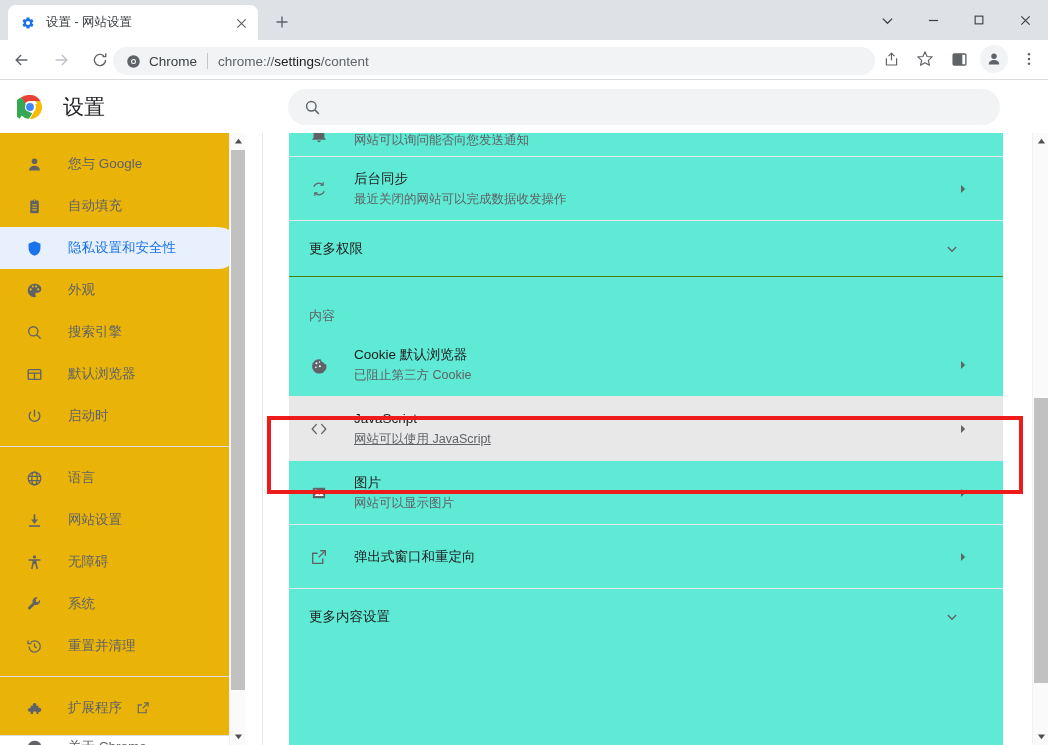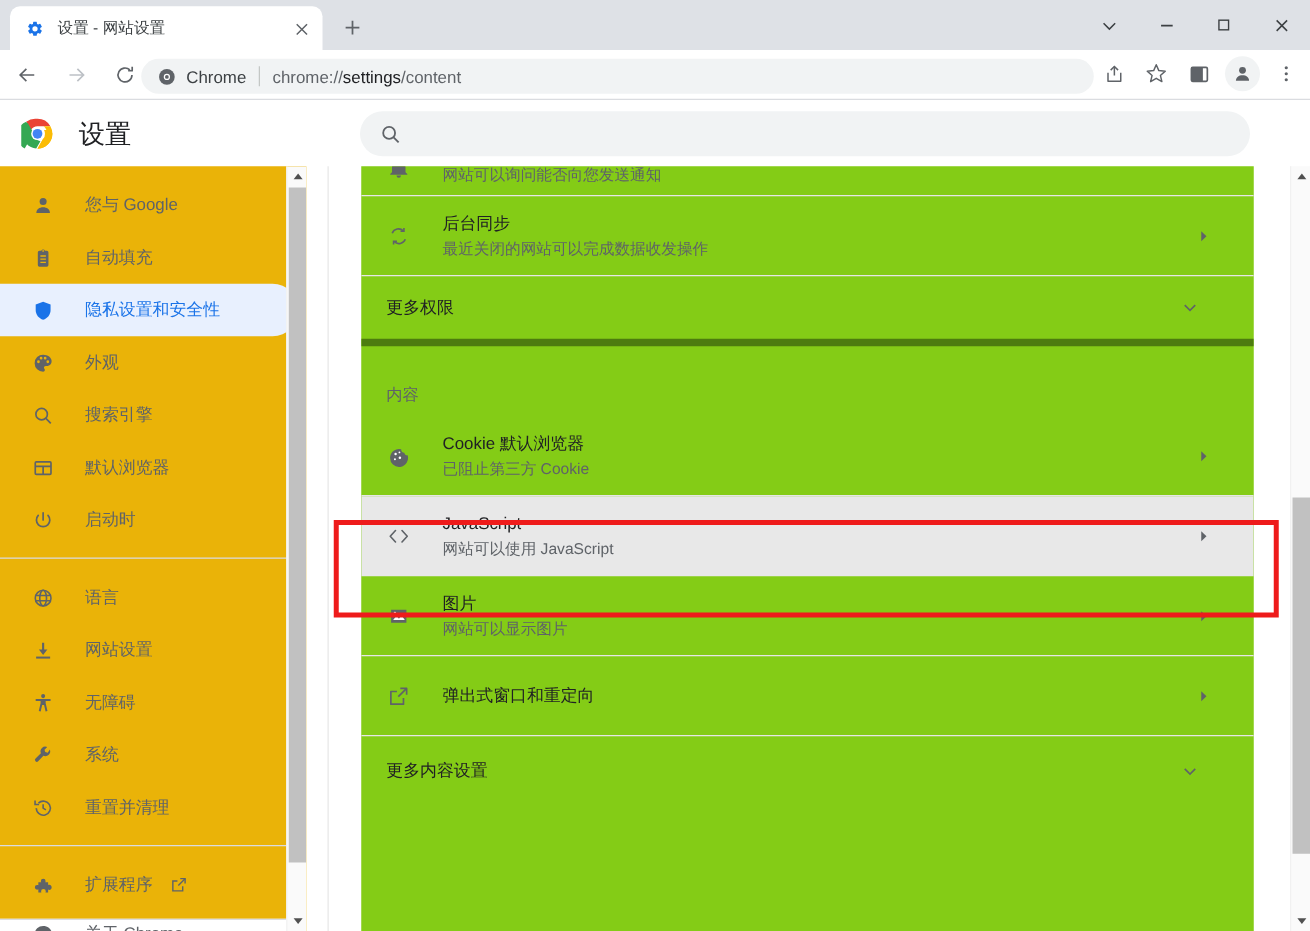--- a/index.html
+++ b/index.html
@@ -175,21 +175,21 @@
   }
   .vsep {
     position: absolute; left: 262px; top: 0; width: 1px; height: 612px;
     background: #e8e8e8;
   }
 
   
   .main {
     position: absolute; left: 289px; top: 0;
     width: 714px; height: 612px;
-    background: #84cc16; overflow: hidden;
+    background: #5eead4; overflow: hidden;
   }
   .row {
     position: relative; min-height: 64px;
     display: flex; align-items: center;
     padding: 0 16px 0 0;
     border-bottom: 1px solid #e6e6e6;
     cursor: pointer;
   }
   .row.hovered { background: #e8e8e8; }
   .row-ico {
@@ -202,21 +202,21 @@
   .row-sub { font-size: 12.5px; color: #5f6368; line-height: 19px; margin-top: 1px; }
   .row-arrow {
     flex: 0 0 auto; color: #5f6368;
     display: flex; align-items: center; justify-content: center;
     width: 24px; margin-right: 12px;
   }
   .collapse-row {
     position: relative; height: 56px;
     display: flex; align-items: center;
     padding: 0 16px 0 20px;
-    border-bottom: 6px solid #4d7c0f;
+    border-bottom: 1px solid #4d7c0f;
     cursor: pointer;
   }
   .collapse-label { font-size: 13.5px; color: #202124; flex: 1 1 auto; }
   .section-head {
     height: 56px; display: flex; align-items: flex-end;
     padding: 0 0 8px 20px;
     font-size: 13px; color: #5f6368;
   }
   .partial-row {
     height: 24px; display: flex; align-items: flex-start;
@@ -619,21 +619,21 @@
 
     <div class="row hovered" style="border-bottom-color:transparent;">
       <span class="row-ico">
         <svg width="20" height="20" viewBox="0 0 20 20" fill="none" stroke="currentColor" stroke-width="1.3" stroke-linecap="round" stroke-linejoin="round">
           <path d="M7.4 5.4 L3.2 10 L7.4 14.6"></path>
           <path d="M12.6 5.4 L16.8 10 L12.6 14.6"></path>
         </svg>
       </span>
       <span class="row-text">
         <span class="row-title" style="display:block;">JavaScript</span>
-        <span class="row-sub" style="display:block;">网站可以使用 JavaScript</span>
+        <span class="row-sub" style="display:block;text-decoration:underline;">网站可以使用 JavaScript</span>
       </span>
       <span class="row-arrow">
         <svg width="10" height="10" viewBox="0 0 10 10" fill="#5f6368">
             <path d="M3 1 L7.2 5 L3 9 Z"></path>
           </svg>
       </span>
     </div>
 
     <div class="row">
       <span class="row-ico">

